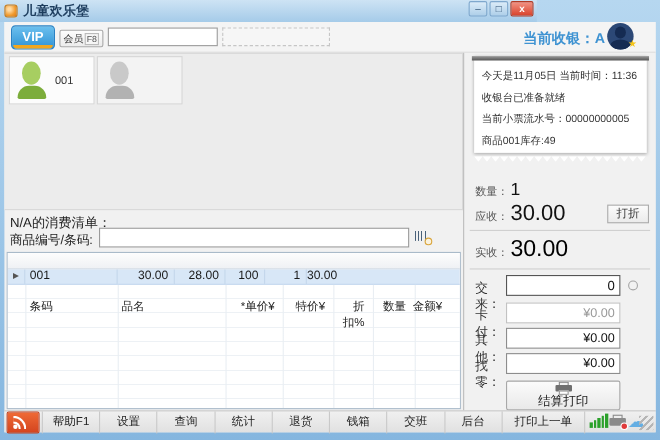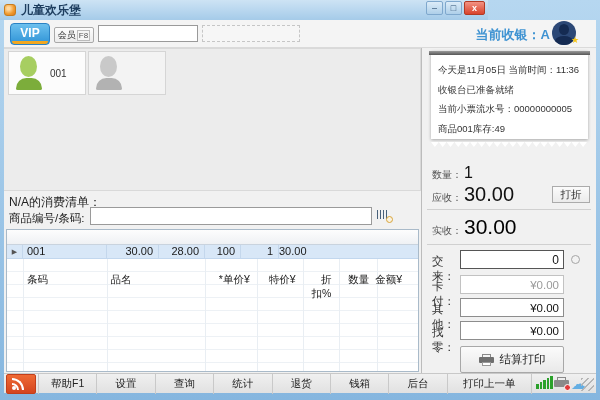--- a/index.html
+++ b/index.html
@@ -123,21 +123,21 @@
                background:#fff; font-size:11.5px; text-align:right; padding:0 4px; color:#111; }
   .pay-cash  { top:202px; } .pay-cash .pay-input { border-color:#555; font-size:12px; }
   .pay-card  { top:227px; } .pay-card .pay-input { color:#9a9a9a; border-color:#c2c2c2; }
   .pay-other { top:250px; }
   .pay-change{ top:273px; }
   .cash-radio { position:absolute; left:139px; top:5px; width:9px; height:9px; border:1px solid #a5a5a5;
                 border-radius:50%; background:#f2f2f2; }
   .settle-btn { position:absolute; left:38px; top:298px; width:104px; height:27px;
                 background:linear-gradient(#fbfbfb,#e9e9e9); border:1px solid #a8a8a8; border-radius:2px;
                 display:flex; align-items:center; justify-content:center; gap:6px;
-                font-size:11.5px; color:#222; }
+                font-size:11.5px; color:#222;flex-direction:column; }
   .printer-icon { position:relative; width:15px; height:12px; }
   .printer-icon .pi-paper { position:absolute; left:3px; top:0; width:9px; height:4px; background:#f3f3f3; border:1px solid #888; }
   .printer-icon .pi-body  { position:absolute; left:0; top:3px; width:15px; height:6px; background:#6f6f6f; border-radius:1px; }
   .printer-icon .pi-out   { position:absolute; left:3px; top:8px; width:9px; height:4px; background:#fff; border:1px solid #999; }
   
   .bottombar { position:absolute; left:0; top:353px; width:592px; height:20px;
                background:linear-gradient(#f0f0f0,#e1e1e1); border-top:1px solid #c8c8c8; }
   .rss-icon { position:absolute; left:2px; top:0; width:30px; height:20px; border-radius:2px;
               background:linear-gradient(#ef6a35,var(--c-rss,#d4451f)); border:1px solid #c23f1c; }
   .rss-dot { position:absolute; left:5px; bottom:3px; width:4px; height:4px; border-radius:50%; background:#fff; }
@@ -302,20 +302,21 @@
         <span class="rss-arc1"></span>
         <span class="rss-arc2"></span>
       </div>
       <div class="bb-buttons">
         <div class="bb-btn">帮助F1</div>
         <div class="bb-btn">设置</div>
         <div class="bb-btn">查询</div>
         <div class="bb-btn">统计</div>
         <div class="bb-btn">退货</div>
         <div class="bb-btn">钱箱</div>
+        <div class="bb-btn">交班</div>
         <div class="bb-btn">后台</div>
         <div class="bb-btn wide">打印上一单</div>
       </div>
       <div class="signal-icon">
         <i style="height:5px"></i>
           <i style="height:7px"></i>
           <i style="height:9px"></i>
           <i style="height:11px"></i>
           <i style="height:13px"></i>
       </div>

